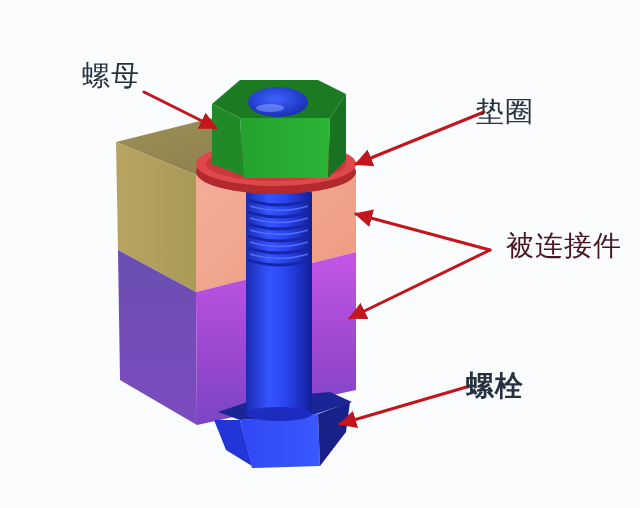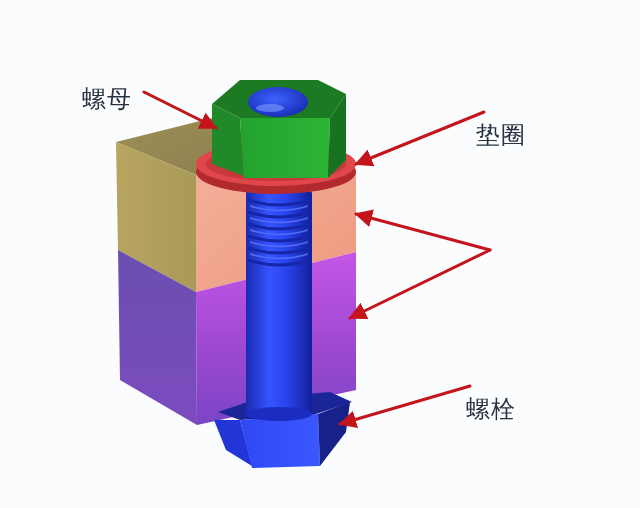--- a/index.html
+++ b/index.html
@@ -5,26 +5,25 @@
     html, body { margin: 0; padding: 0; }
     body {
       width: 640px; height: 508px; overflow: hidden;
       background: #fbfcfe;
       font-family: "DejaVu Sans", "Liberation Sans", sans-serif;
       position: relative;
     }
     #stage { position: absolute; left: 0; top: 0; width: 640px; height: 508px; }
     .label {
       position: absolute;
-      font-size: 24px;
+      font-size: 28px;
       color: #26323f;
       letter-spacing: 1px;
       white-space: nowrap;
       line-height: 1;
-      margin-top: 25px;
     }
     .label.dark-red { color: #4a1620; }
   </style>
 </head>
 <body>
 
 <div id="stage">
   <svg width="640" height="508" viewBox="0 0 640 508" xmlns="http://www.w3.org/2000/svg">
     <defs>
       <linearGradient id="upperLeft" x1="0" y1="0" x2="1" y2="0">
@@ -132,14 +131,15 @@
       <line x1="484" y1="112" x2="356" y2="164" marker-end="url(#arrowHead)"></line>
       <line x1="490" y1="250" x2="356" y2="214" marker-end="url(#arrowHead)"></line>
       <line x1="490" y1="250" x2="350" y2="318" marker-end="url(#arrowHead)"></line>
       <line x1="470" y1="386" x2="340" y2="424" marker-end="url(#arrowHead)"></line>
     </g>
   </svg>
 
   
   <div class="label" style="left:82px; top:62px;">螺母</div>
   <div class="label" style="left:476px; top:98px;">垫圈</div>
-  <div class="label" style="left:466px; top:372px;">螺栓</div>
+  <div class="label dark-red" style="left:506px; top:232px;">被连接件</div>
+  <div class="label" style="left:466px; top:372px;font-weight:bold;">螺栓</div>
 </div>
 
 </body></html>

